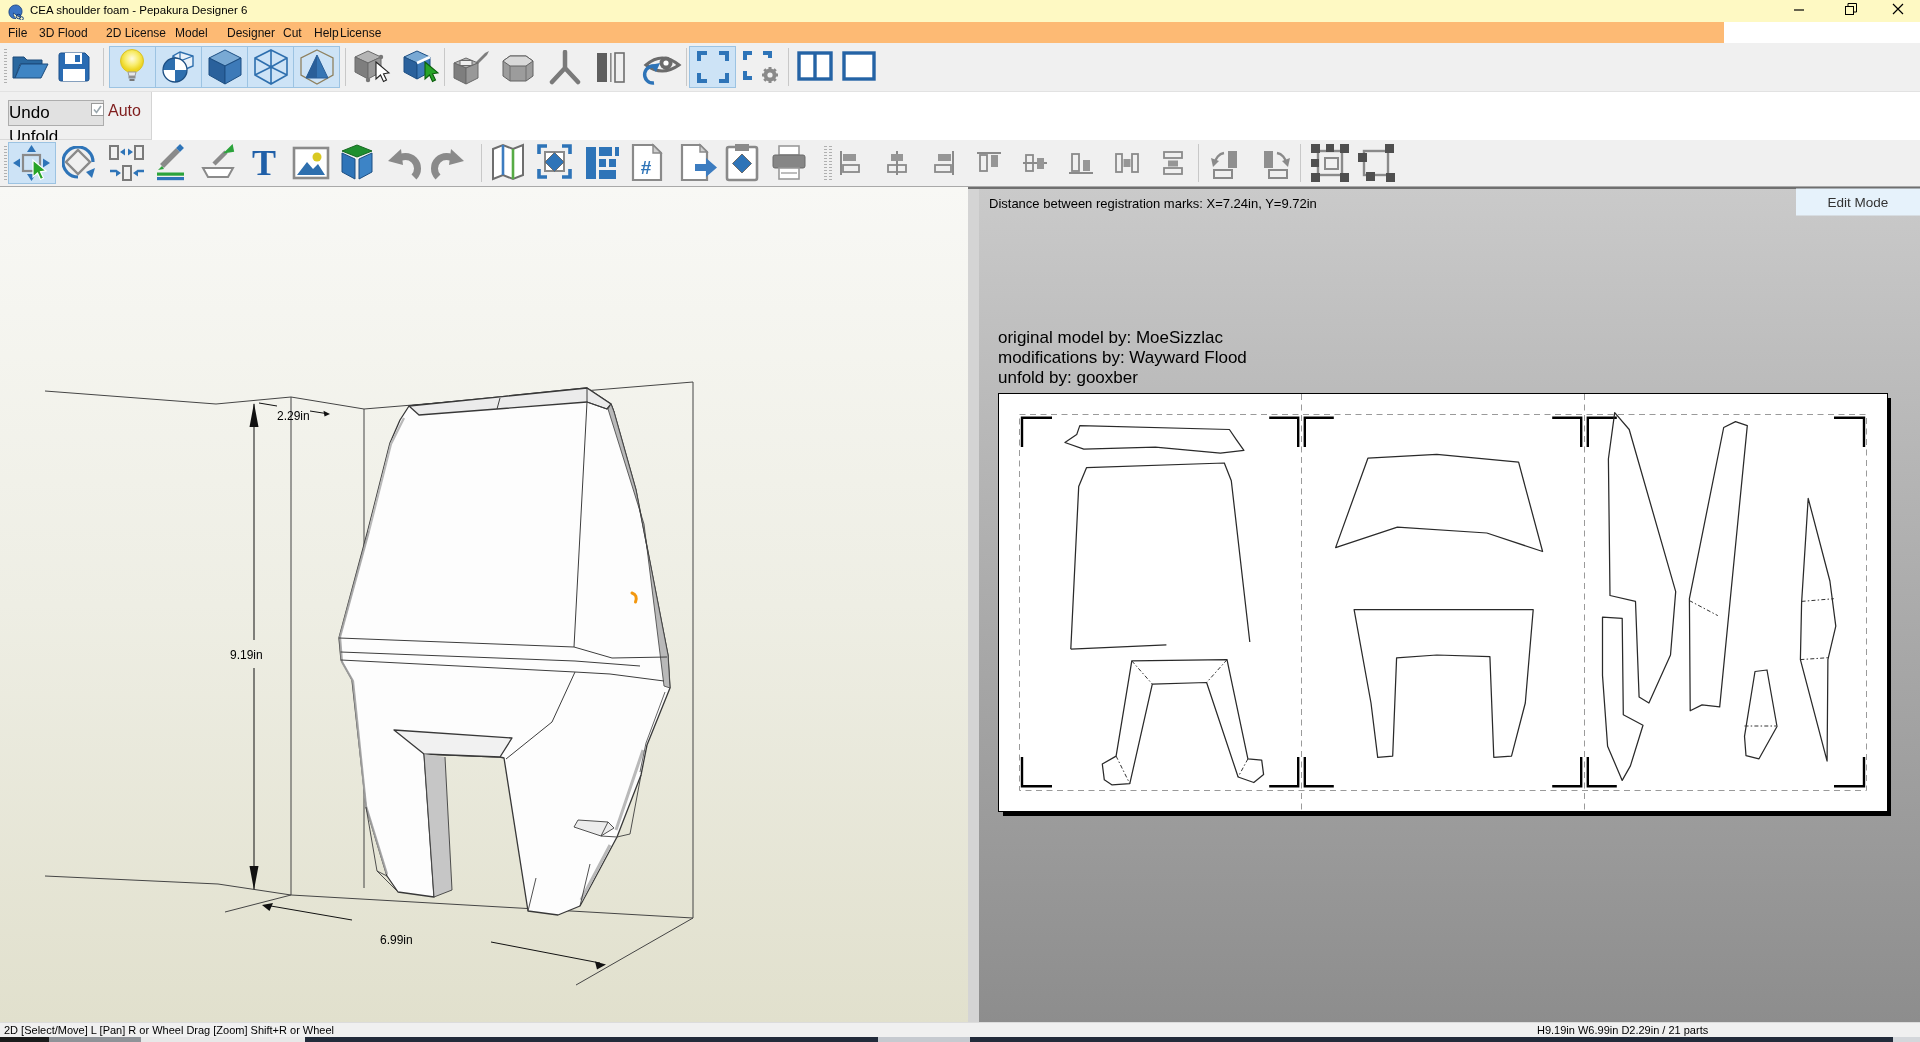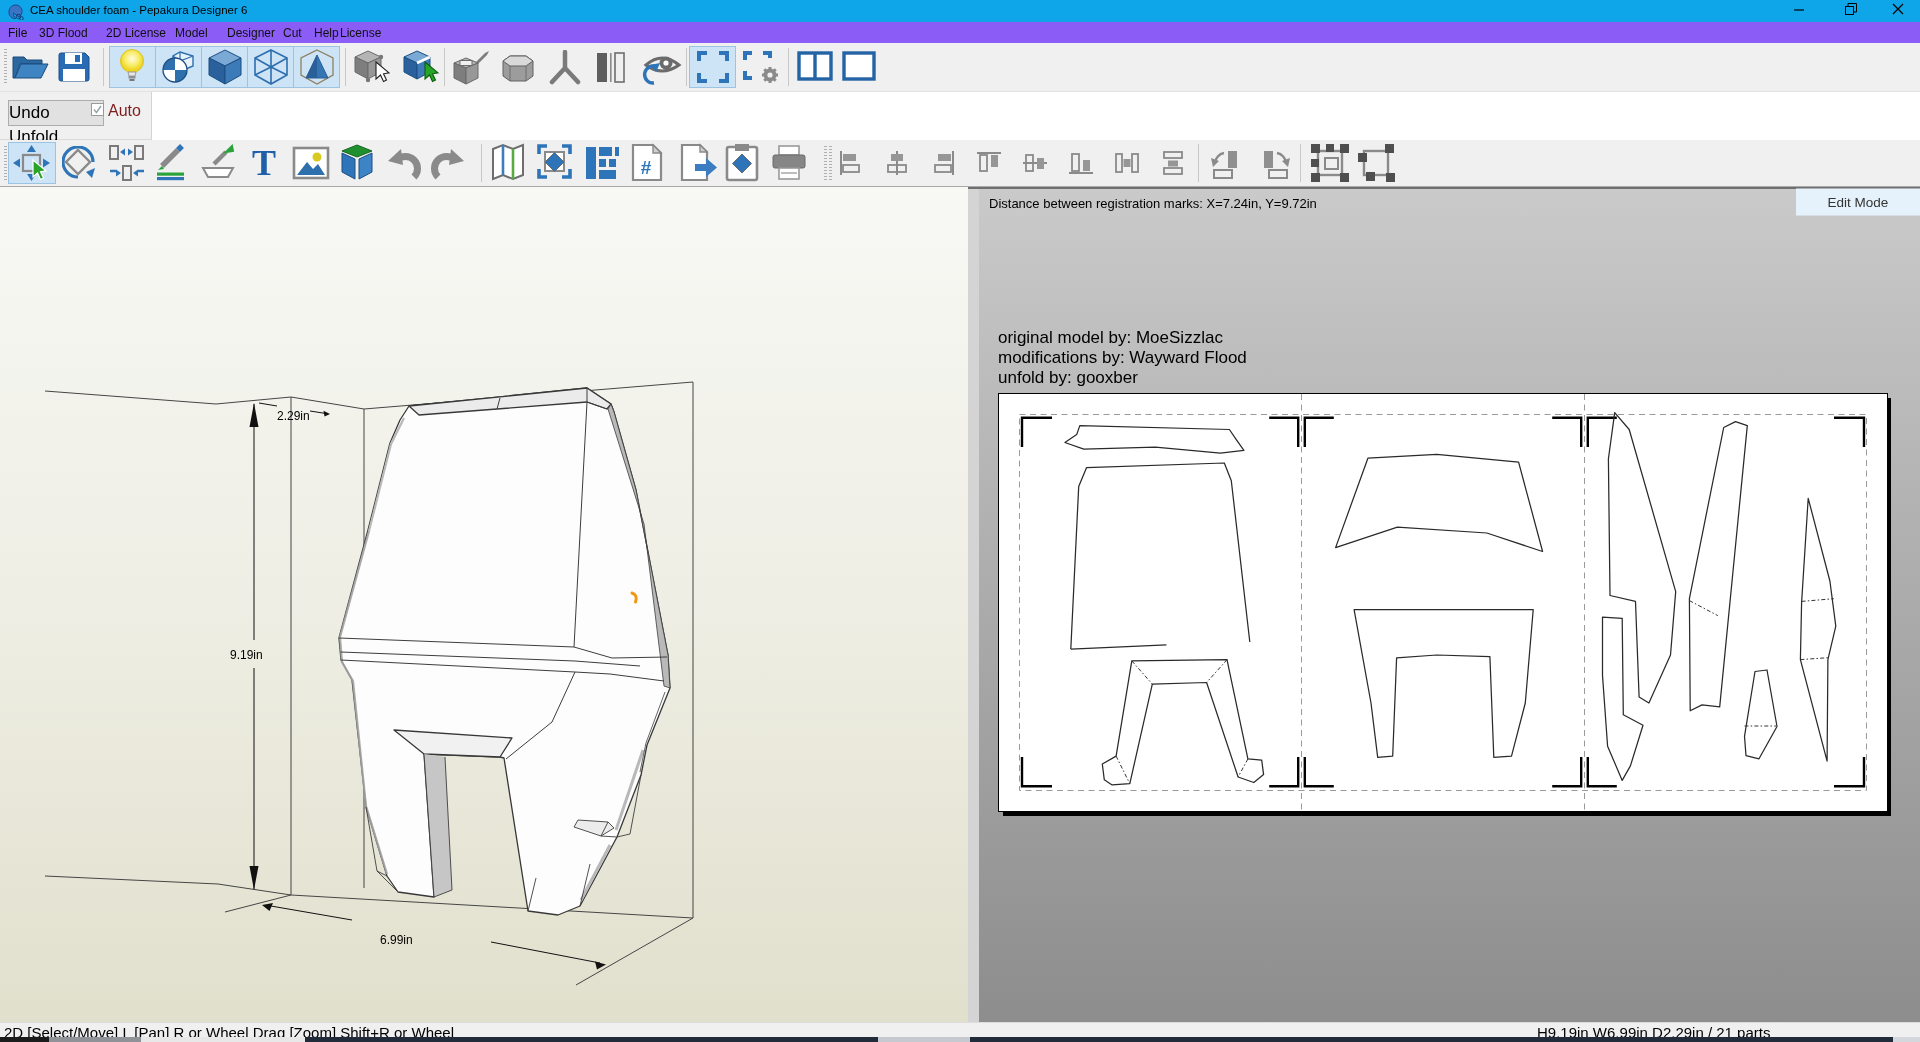--- a/index.html
+++ b/index.html
@@ -1,31 +1,31 @@
 <!DOCTYPE html>
 <html><head><meta charset="utf-8">
 <style>
 *{margin:0;padding:0;box-sizing:border-box}
 html,body{width:1920px;height:1042px;overflow:hidden;background:#fff;
  font-family:"Liberation Sans",sans-serif;position:relative}
 .abs{position:absolute}
-#titlebar{left:0;top:0;width:1920px;height:22px;background:#0ea5e9;color:#000;font-size:11.5px}
-#menubar{left:0;top:22px;width:1920px;height:21px;background:#8b5cf6;font-size:12px;color:#111}
+#titlebar{left:0;top:0;width:1920px;height:22px;background:#fef9c3;color:#000;font-size:11.5px}
+#menubar{left:0;top:22px;width:1724px;height:21px;background:#fdba74;font-size:12px;color:#111}
 .mi{position:absolute;top:4px}
 #tb1{left:0;top:43px;width:1920px;height:49px;background:#f0f0f0;border-bottom:1px solid #e2e2e2}
 #undorow{left:0;top:92px;width:1920px;height:48px;background:#fff}
 #undogray{left:0;top:0;width:152px;height:48px;background:#f0f0f0;border-right:1px solid #d4d4d4;border-bottom:1px solid #d9d9d9}
 #undobtn{left:8px;top:8px;width:96px;height:26px;background:#e1e1e1;border:1px solid #adadad;
  font-size:17px;color:#000;text-align:left;line-height:24px}
 #tb2{left:0;top:140px;width:1920px;height:47px;background:#f0f0f0;border-bottom:1px solid #a9a9a9}
 .sep1{position:absolute;top:5px;width:1px;height:38px;background:#c8c8c8}
 .sep2{position:absolute;top:4px;width:1px;height:38px;background:#c8c8c8}
 .bluetile{position:absolute;background:#cde3f6;border:1px solid #9cc3e2}
 #statusbar{left:0;top:1022px;width:1920px;height:15px;background:#f0f0f0;border-top:1px solid #dcdcdc;
- font-size:15px;color:#000}
+ font-size:11px;color:#000}
 #bstrip{left:0;top:1037px;width:1920px;height:5px;background:#222b3a}
 .grip{position:absolute;top:6px;width:3px;height:36px;
  background-image:repeating-linear-gradient(#b0b0b0 0 1px,transparent 1px 3px)}
 </style></head><body>
 
 <div id="titlebar" class="abs">
     <svg style="position:absolute;left:7px;top:4px" width="17" height="16" viewBox="0 0 17 16">
       <path d="M9 1 C4 1 1.5 5 2 9 C2.5 13 6 15 9 14.5 C7 13 6 11 6.5 9 L12 13 C15 11 16 7 14 4 C12.5 1.7 10.7 1 9 1 Z" fill="#3b74c4" stroke="#123a7a" stroke-width="0.8"></path>
       <circle cx="11.5" cy="12.5" r="2.2" fill="none" stroke="#123a7a" stroke-width="1"></circle>
       <circle cx="14.5" cy="14.5" r="1.8" fill="none" stroke="#123a7a" stroke-width="1"></circle>

